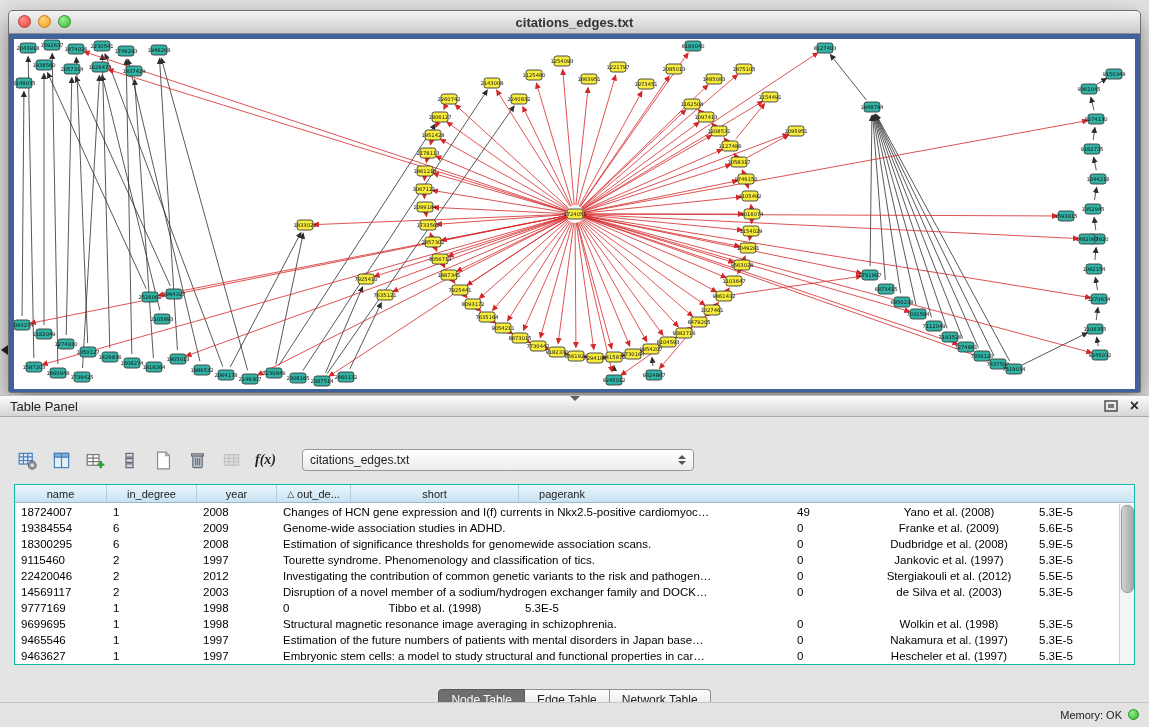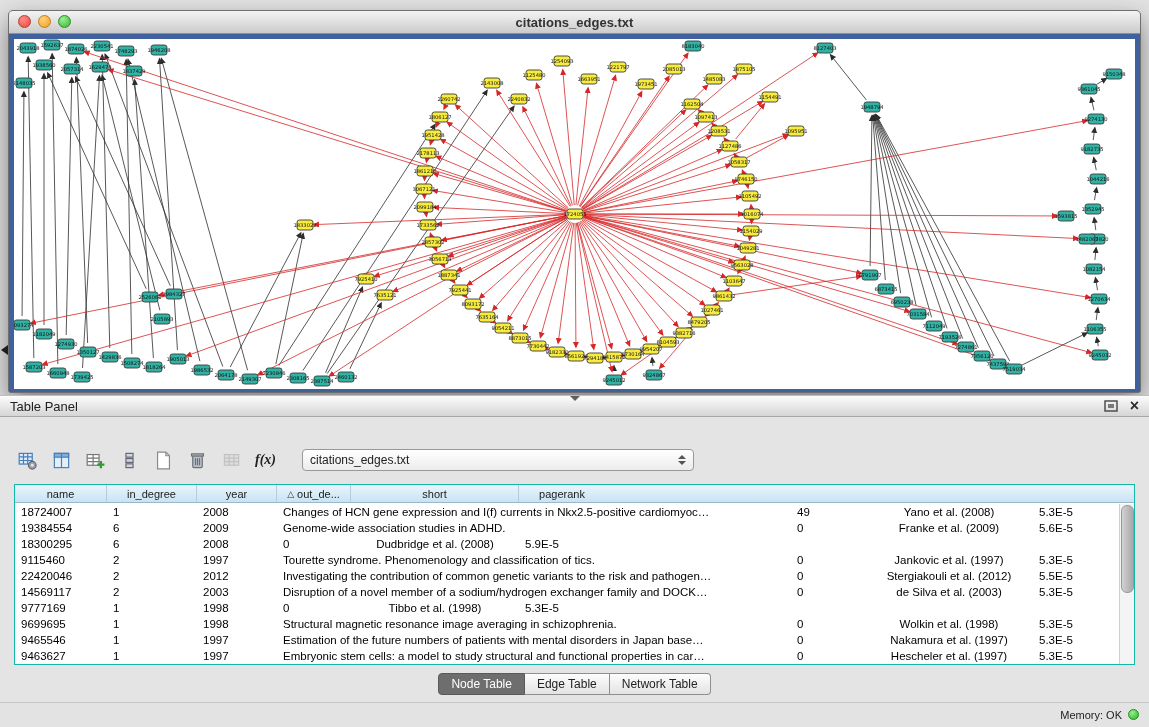--- a/index.html
+++ b/index.html
@@ -97,21 +97,21 @@
   .c4{width:74px;}.c5{width:168px;text-align:center;}.c6{width:86px;border-right:none;}
   .vscroll{
     position:absolute;top:19px;right:0;bottom:0;width:15px;
     background:#f4f4f4;border-left:1px solid #cfcfcf;box-sizing:border-box;
   }
   .vthumb{
     position:absolute;top:1px;left:1px;width:11px;height:86px;border-radius:6px;
     background:linear-gradient(90deg,#d2d2d2,#a8a8a8);border:1px solid #9a9a9a;
   }
 
-  .tabs{display:flex;justify-content:center;margin-top:8px;}
+  .tabs{display:flex;justify-content:center;margin-top:24px;}
   .tab{
     font-size:12px;color:#222;padding:2px 12px;height:16px;line-height:16px;
     background:linear-gradient(#fdfdfd,#e3e3e3);
     border:1px solid #8f8f8f;border-left:none;
   }
   .tab:first-child{border-left:1px solid #8f8f8f;border-radius:4px 0 0 4px;}
   .tab:last-child{border-radius:0 4px 4px 0;}
   .tab.active{background:#6e6e6e;color:#fff;border-color:#5a5a5a;}
 
   
@@ -901,20 +901,21 @@
           <div class="td c2">2009</div>
           <div class="td c3">Genome-wide association studies in ADHD.</div>
           <div class="td c4">0</div>
           <div class="td c5 a-center">Franke et al. (2009)</div>
           <div class="td c6">5.6E-5</div>
         </div>
         <div class="tr">
           <div class="td c0">18300295</div>
           <div class="td c1">6</div>
           <div class="td c2">2008</div>
+          <div class="td c3">Estimation of significance thresholds for genomewide association scans.</div>
           <div class="td c4">0</div>
           <div class="td c5 a-center">Dudbridge et al. (2008)</div>
           <div class="td c6">5.9E-5</div>
         </div>
         <div class="tr">
           <div class="td c0">9115460</div>
           <div class="td c1">2</div>
           <div class="td c2">1997</div>
           <div class="td c3">Tourette syndrome. Phenomenology and classification of tics.</div>
           <div class="td c4">0</div>

